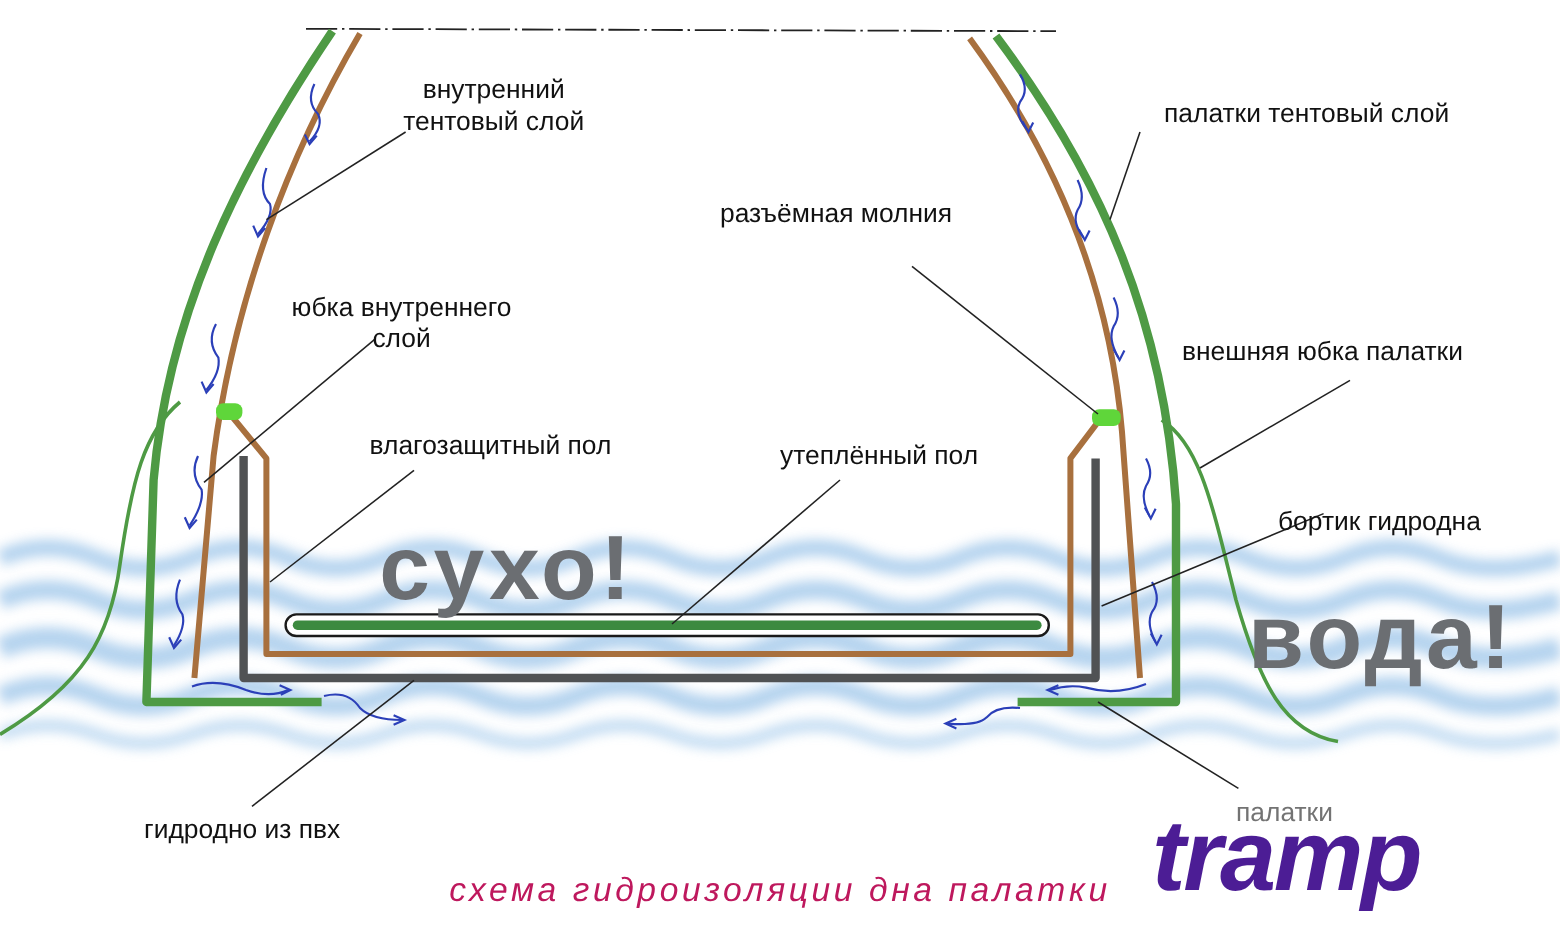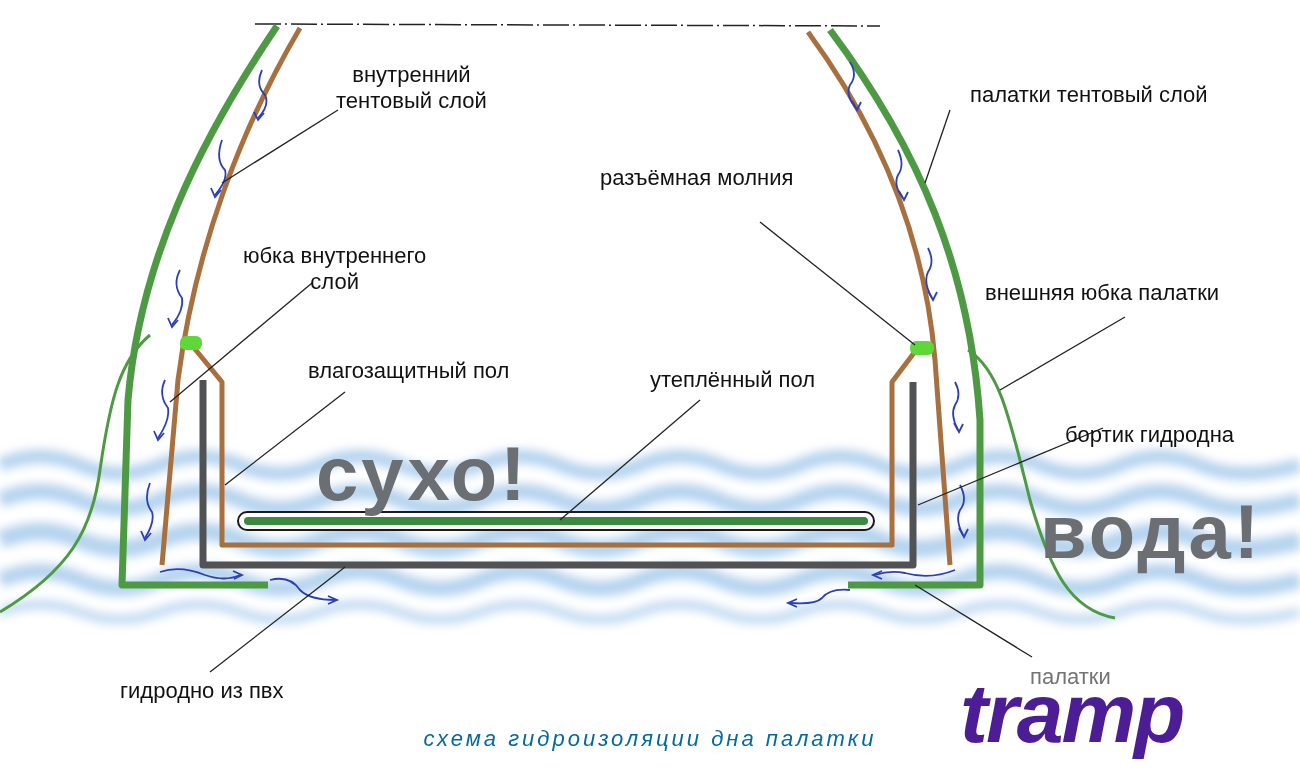--- a/index.html
+++ b/index.html
@@ -5,21 +5,21 @@
     html, body { margin: 0; padding: 0; background: #ffffff; }
     body { width: 1300px; height: 775px; position: relative; overflow: hidden;
            font-family: "Liberation Sans", sans-serif; }
     #diagram { position: absolute; left: 0; top: 0; width: 1300px; height: 775px; }
     .lbl { position: absolute; color: #111; font-size: 22px; line-height: 26px;
            text-align: center; white-space: nowrap; font-family: "Liberation Sans", sans-serif; }
     .lbl span { display: block; }
     .big { position: absolute; color: #6b6e72; font-weight: bold; font-size: 76px;
            letter-spacing: 3px; font-family: "Liberation Sans", sans-serif; line-height: 1; }
     .caption { position: absolute; left: 0; width: 1300px; top: 726px; text-align: center;
-               font-style: italic; font-size: 22px; letter-spacing: 3px; color: #0369a1;
+               font-style: italic; font-size: 28px; letter-spacing: 3px; color: #be185d;
                font-family: "Liberation Sans", sans-serif; }
     .watermark { position: absolute; left: 960px; top: 665px; font-size: 84px; font-weight: bold;
                  font-style: italic; color: #4c1d95; letter-spacing: -2px;
                  font-family: "Liberation Sans", sans-serif; }
   </style>
 </head>
 <body>
 
 <svg id="diagram" viewBox="0 0 1300 775" xmlns="http://www.w3.org/2000/svg">
   <defs>

